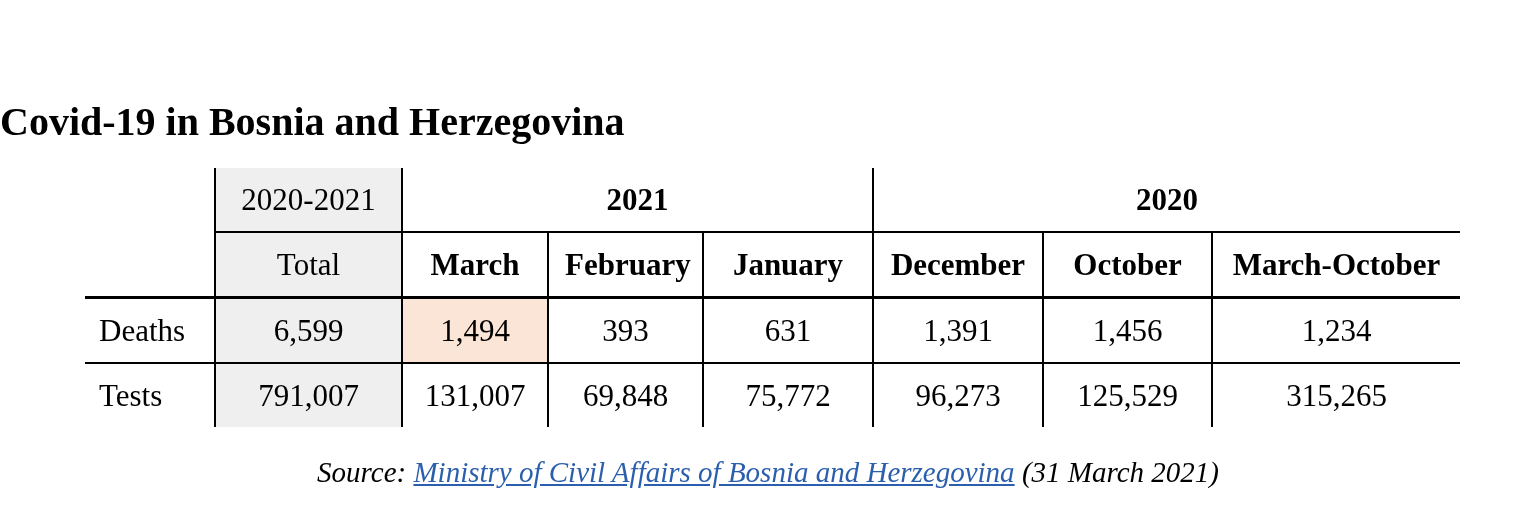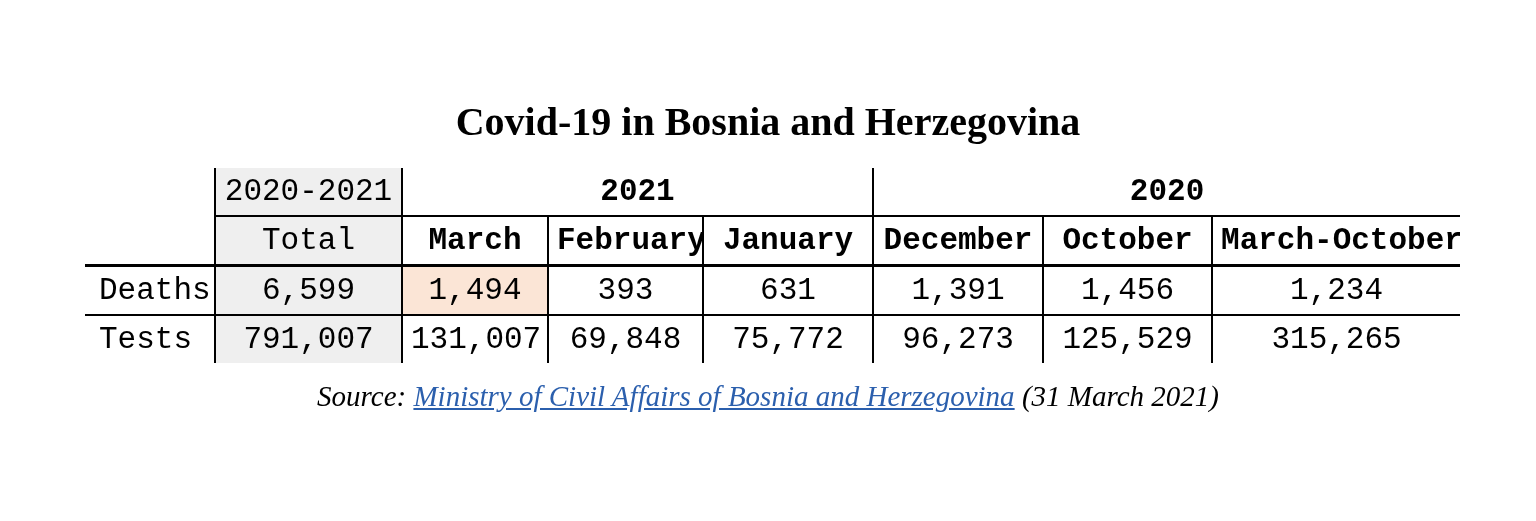--- a/index.html
+++ b/index.html
@@ -7,60 +7,59 @@
     padding: 0;
     background: #ffffff;
     width: 1536px;
     height: 521px;
     overflow: hidden;
     font-family: "Liberation Serif", "DejaVu Serif", serif;
     color: #000000;
   }
   .page-title {
     margin: 100px 0 0 0;
-    text-align: center;
+    text-align: left;
     font-size: 40px;
     font-weight: bold;
     line-height: 44px;
   }
   .tbl-wrap {
     margin: 24px 0 0 85px;
   }
   table.covid {
     border-collapse: collapse;
     table-layout: fixed;
     width: 1375px;
     font-size: 31px;
     line-height: 1;
   }
   table.covid td {
-    padding: 8px;
+    padding: 16px;
     text-align: center;
     vertical-align: middle;
     white-space: nowrap;
     overflow: hidden;
-    font-family: Liberation Mono, monospace;
   }
   .r1 { height: 40px; }
   .r2 { height: 38px; }
   .r3 { height: 39px; }
   .r4 { height: 48px; }
   .r5 { height: 37px; }
   .bl  { border-left: 2px solid #000; }
   .bb2 { border-bottom: 2px solid #000; }
   .bb3 { border-bottom: 3px solid #000; }
   .bold { font-weight: bold; }
   .gray  { background: #efefef; }
   .peach { background: #fbe5d6; }
   .label {
     text-align: left !important;
     padding-left: 14px !important;
   }
   .source {
-    margin-top: 16px;
+    margin-top: 28px;
     text-align: center;
     font-style: italic;
     font-size: 29px;
     line-height: 34px;
   }
   .source a {
     color: #2b5fad;
     text-decoration: underline;
     cursor: pointer;
   }

